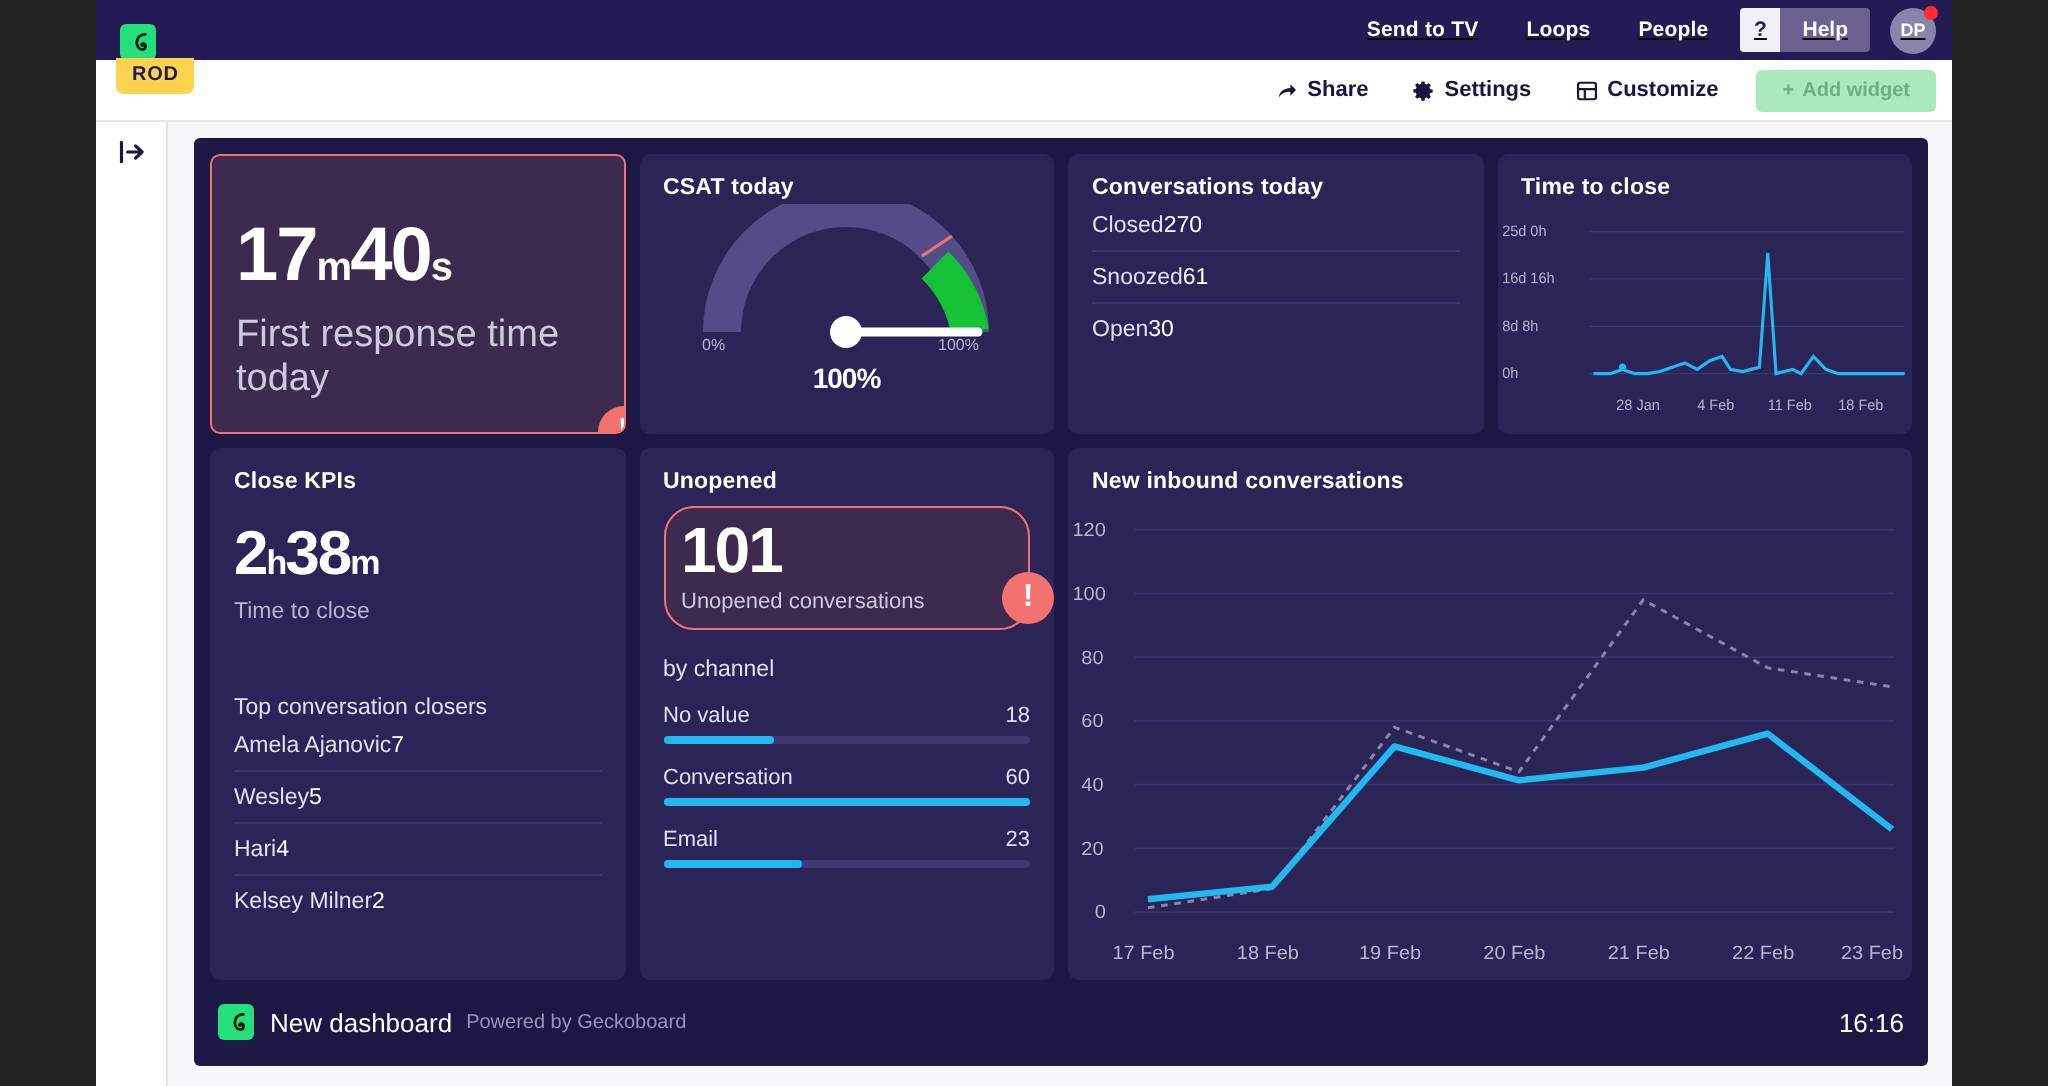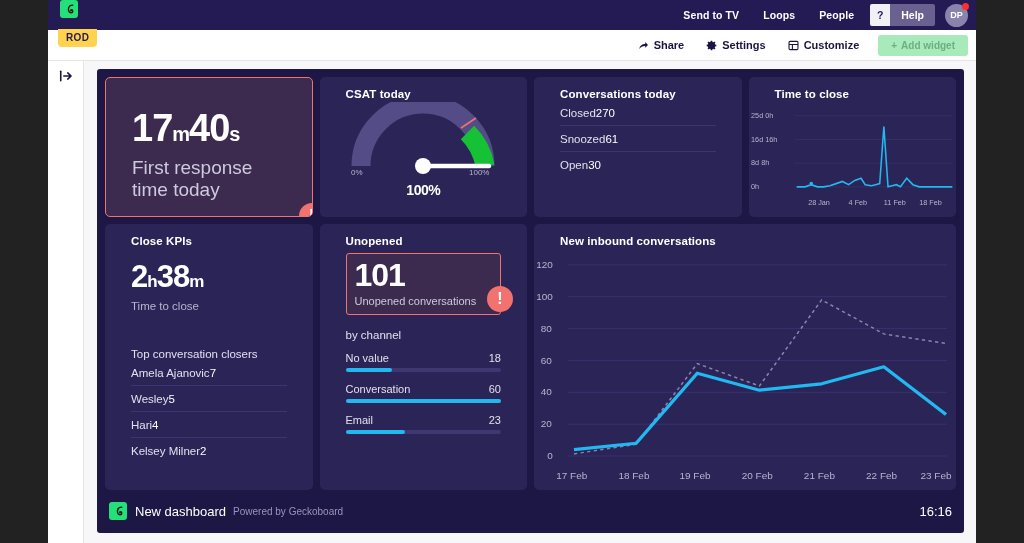--- a/index.html
+++ b/index.html
@@ -11,22 +11,22 @@
   }
   .app {
     position: absolute; left: 48px; top: 0;
     width: 928px; height: 543px;
     background: #ffffff;
     display: flex; flex-direction: column;
   }
   
   .topnav {
     height: 30px; background: #241a54;
-    display: flex; align-items: flex-start;
-    flex: 0 0 30px; position: relative;
+    display: flex; align-items: flex-end;
+    flex: 0 0 30px; position: relative; text-decoration: underline;
   }
   .gecko-logo {
     width: 18px; height: 18px; margin-left: 12px;
     background: #25e07a; border-radius: 3px;
     display: flex; align-items: center; justify-content: center;
   }
   .gecko-logo svg { width: 13px; height: 13px; }
   .nav-right {
     margin-left: auto; display: flex; align-items: center;
     height: 100%; padding-right: 8px;
@@ -101,21 +101,21 @@
     padding: 8px; display: flex; flex-direction: column;
     min-height: 0; position: relative;
   }
   .grid {
     flex: 1; display: grid;
     grid-template-columns: 1.02fr 1.02fr 1.02fr 1.02fr;
     grid-template-rows: 140px 1fr;
     gap: 7px; min-height: 0;
   }
   .card {
-    background: #2b2457; border-radius: 5px; padding: 11px 26px;
+    background: #2b2457; border-radius: 5px; padding: 11px 12px;
     position: relative; overflow: hidden; min-width: 0;
   }
   .card-title {
     color: #ffffff; font-size: 11.5px; font-weight: bold; letter-spacing: .1px;
   }
   
   .card.alert-card {
     background: #3c2b4f; border: 1px solid #f2726f;
   }
   .big-time {
@@ -145,21 +145,21 @@
   .kv-row:first-of-type { margin-top: 6px; }
   .kv-row .v { color: #ffffff; }
   
   .close-num { margin-top: 14px; color: #ffffff; font-weight: bold; letter-spacing: -1px; line-height:1; }
   .close-num .n { font-size: 31px; }
   .close-num .u { font-size: 17px; }
   .close-sub { color: #b9b4d0; font-size: 11.5px; margin-top: 8px; }
   .section-label { color: #e3e0ee; font-size: 11.5px; margin-top: 36px; }
   
   .unopened-box {
-    border: 1px solid #f2726f; border-radius: 3px;
+    border: 1px solid #f2726f; border-radius: 15px;
     background: #3c2b4f; padding: 4px 8px 7px; margin-top: 6px; position: relative;
   }
   .unopened-num { color: #ffffff; font-size: 32px; font-weight: bold; letter-spacing: -1px; line-height: 1.08; }
   .unopened-sub { color: #cdc9de; font-size: 11px; margin-top: 2px; }
   .bychannel { color: #e3e0ee; font-size: 11.5px; margin-top: 14px; }
   .bar-block { margin-top: 11px; }
   .bar-head {
     display: flex; justify-content: space-between;
     color: #e3e0ee; font-size: 11px; margin-bottom: 4px;
   }

